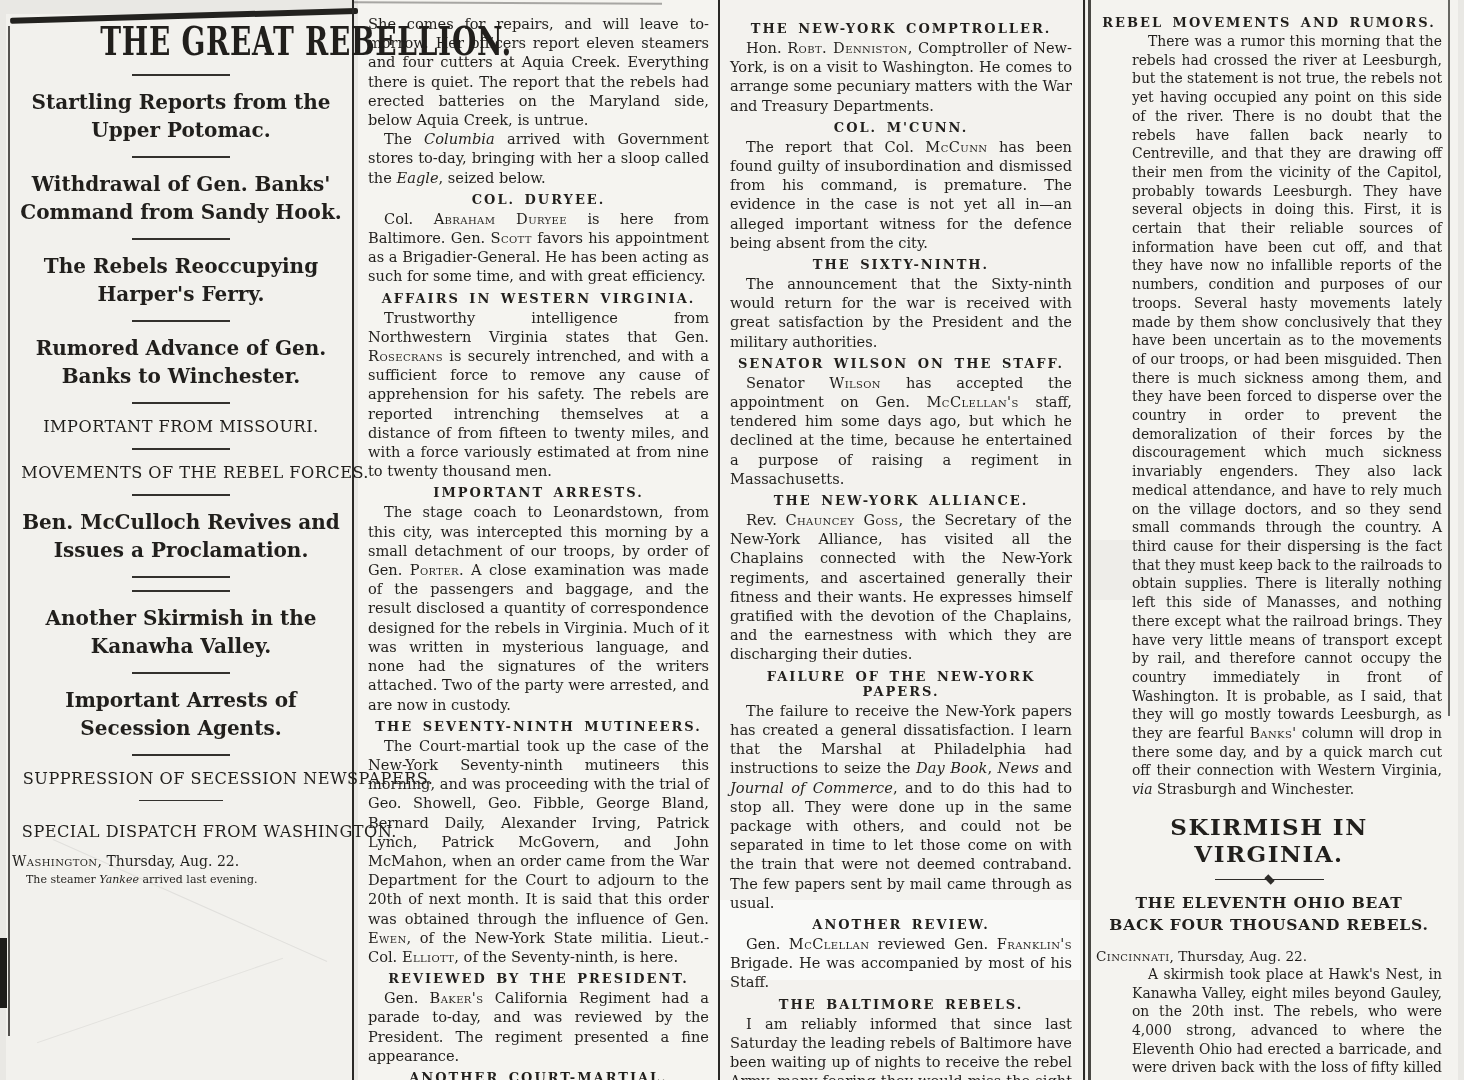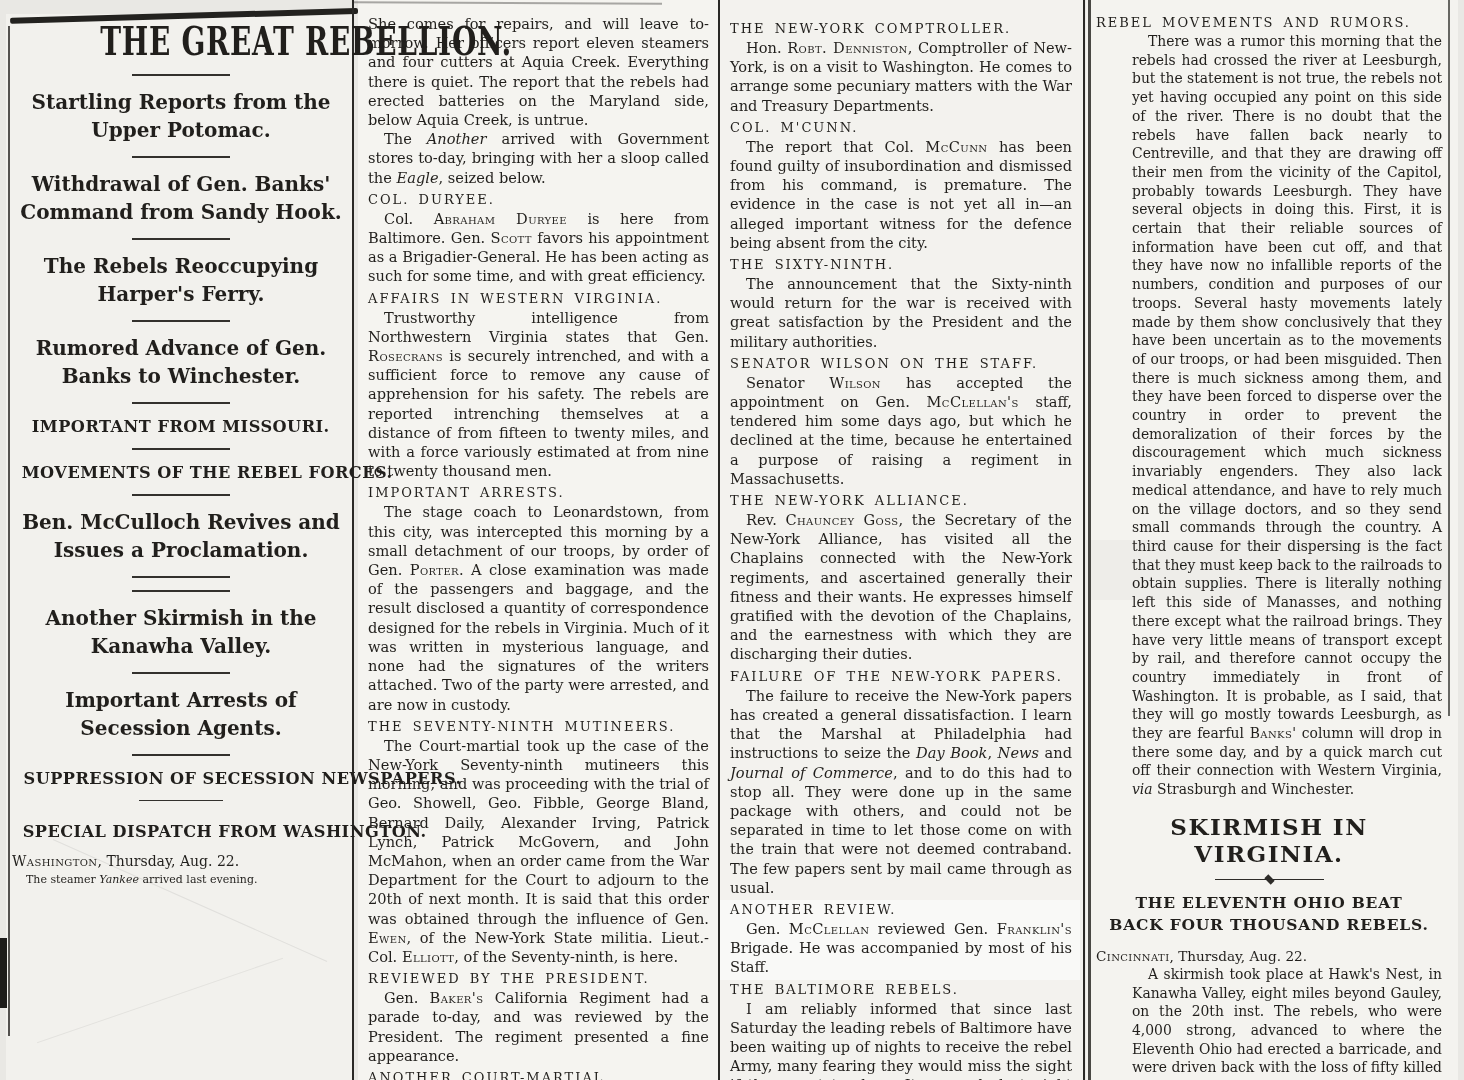--- a/index.html
+++ b/index.html
@@ -40,29 +40,29 @@
   .col { position:absolute; top:0; }
   .col1 { left:12px;  width:338px; padding-top:20px; text-align:center; }
   .col2 { left:364px; width:348px; padding:14px 3px 0 4px; }
   .col3 { left:726px; width:350px; padding:16px 4px 0 4px; }
   .col4 { left:1094px; width:350px; padding:10px 2px 0 2px; }
 
   
   .h-main { font-size:40px; font-weight:bold; white-space:nowrap; line-height:42px; margin:0; letter-spacing:0; }
   .h-main .fitx { display:inline-block; transform:scaleX(.70); transform-origin:center; letter-spacing:1px; }
   .h-sub  { font-size:20px; font-weight:bold; line-height:28px; margin:0 6px; }
-  .h-caps { font-size:17px; font-weight:bold; white-space:nowrap; margin:0; }
+  .h-caps { font-size:17px; font-weight:normal; white-space:nowrap; margin:0; }
   .h-caps .fitx { display:inline-block; transform:scaleX(.95); transform-origin:center; letter-spacing:.5px; }
   .rule { border:0; border-top:2px solid #33312d; width:98px; margin:12px auto; height:0; }
   .rule.thin { border-top-width:1px; width:84px; }
   .sp { margin-top:20px; }
 
   
   .sect {
-    font-size:13px; font-weight:normal; text-align:left;
+    font-size:13px; font-weight:bold; text-align:center;
     letter-spacing:2px; word-spacing:3px; margin:5px 0 2px;
   }
   .para { font-size:14.6px; line-height:19.2px; text-align:justify; text-indent:16px; margin:0; }
   .para.noind { text-indent:0; }
   .col4 .para { font-size:13.9px; line-height:18.7px;margin-left:36px; }
   .sc { font-variant:small-caps; letter-spacing:.4px; }
   em { font-style:italic; }
   .dateline { font-size:13.6px; text-align:left; padding-right:16px; margin:12px 0 1px; }
   .col1 .dateline { font-size:14px; padding-right:10px; }
   .lead { font-size:11px; line-height:20px; text-align:justify; text-indent:14px; margin:0; }
@@ -121,21 +121,21 @@
     <div class="rule"></div>
     <div class="h-caps"><span class="fitx">SUPPRESSION OF SECESSION NEWSPAPERS.</span></div>
     <div class="rule thin"></div>
     <div class="h-caps sp"><span class="fitx">SPECIAL DISPATCH FROM WASHINGTON.</span></div>
     <div class="dateline"><span class="sc">Washington</span>, Thursday, Aug. 22.</div>
     <p class="lead">The steamer <em>Yankee</em> arrived last evening.</p>
   </div>
 
   <div class="col col2">
     <p class="para noind">She comes for repairs, and will leave to-morrow. Her officers report eleven steamers and four cutters at Aquia Creek. Everything there is quiet. The report that the rebels had erected batteries on the Maryland side, below Aquia Creek, is untrue.</p>
-    <p class="para">The <em>Another</em> arrived with Government stores to-day, bringing with her a sloop called the <em>Eagle</em>, seized below.</p>
+    <p class="para">The <em>Columbia</em> arrived with Government stores to-day, bringing with her a sloop called the <em>Eagle</em>, seized below.</p>
     <h3 class="sect">COL. DURYEE.</h3>
     <p class="para">Col. <span class="sc">Abraham Duryee</span> is here from Baltimore. Gen. <span class="sc">Scott</span> favors his appointment as a Brigadier-General. He has been acting as such for some time, and with great efficiency.</p>
     <h3 class="sect">AFFAIRS IN WESTERN VIRGINIA.</h3>
     <p class="para">Trustworthy intelligence from Northwestern Virginia states that Gen. <span class="sc">Rosecrans</span> is securely intrenched, and with a sufficient force to remove any cause of apprehension for his safety. The rebels are reported intrenching themselves at a distance of from fifteen to twenty miles, and with a force variously estimated at from nine to twenty thousand men.</p>
     <h3 class="sect">IMPORTANT ARRESTS.</h3>
     <p class="para">The stage coach to Leonardstown, from this city, was intercepted this morning by a small detachment of our troops, by order of Gen. <span class="sc">Porter</span>. A close examination was made of the passengers and baggage, and the result disclosed a quantity of correspondence designed for the rebels in Virginia. Much of it was written in mysterious language, and none had the signatures of the writers attached. Two of the party were arrested, and are now in custody.</p>
     <h3 class="sect">THE SEVENTY-NINTH MUTINEERS.</h3>
     <p class="para">The Court-martial took up the case of the New-York Seventy-ninth mutineers this morning, and was proceeding with the trial of Geo. Showell, Geo. Fibble, George Bland, Bernard Daily, Alexander Irving, Patrick Lynch, Patrick McGovern, and John McMahon, when an order came from the War Department for the Court to adjourn to the 20th of next month. It is said that this order was obtained through the influence of Gen. <span class="sc">Ewen</span>, of the New-York State militia. Lieut.-Col. <span class="sc">Elliott</span>, of the Seventy-ninth, is here.</p>
     <h3 class="sect">REVIEWED BY THE PRESIDENT.</h3>
     <p class="para">Gen. <span class="sc">Baker's</span> California Regiment had a parade to-day, and was reviewed by the President. The regiment presented a fine appearance.</p>

